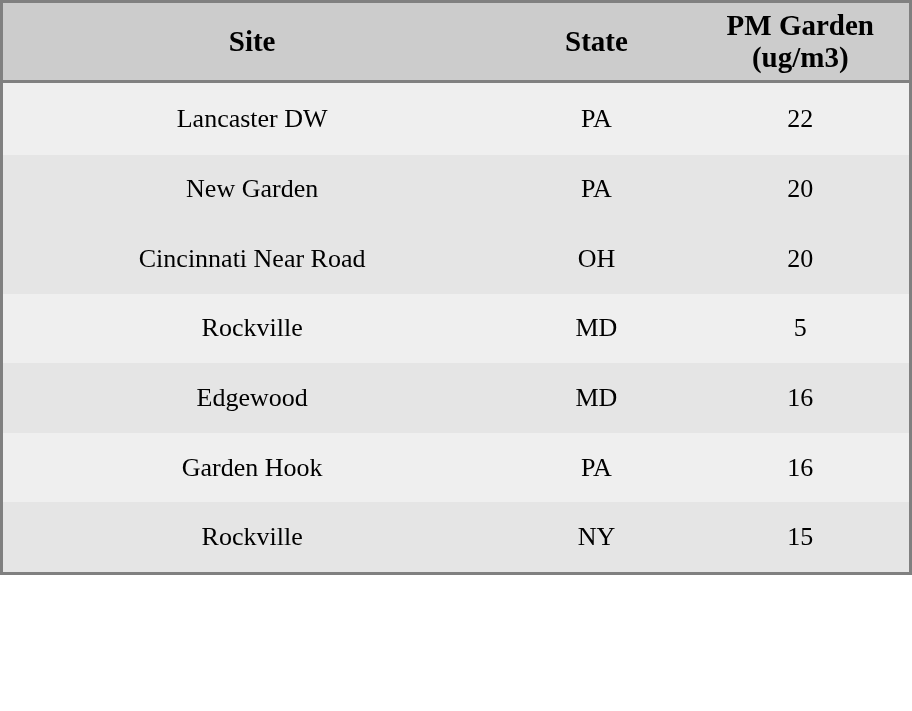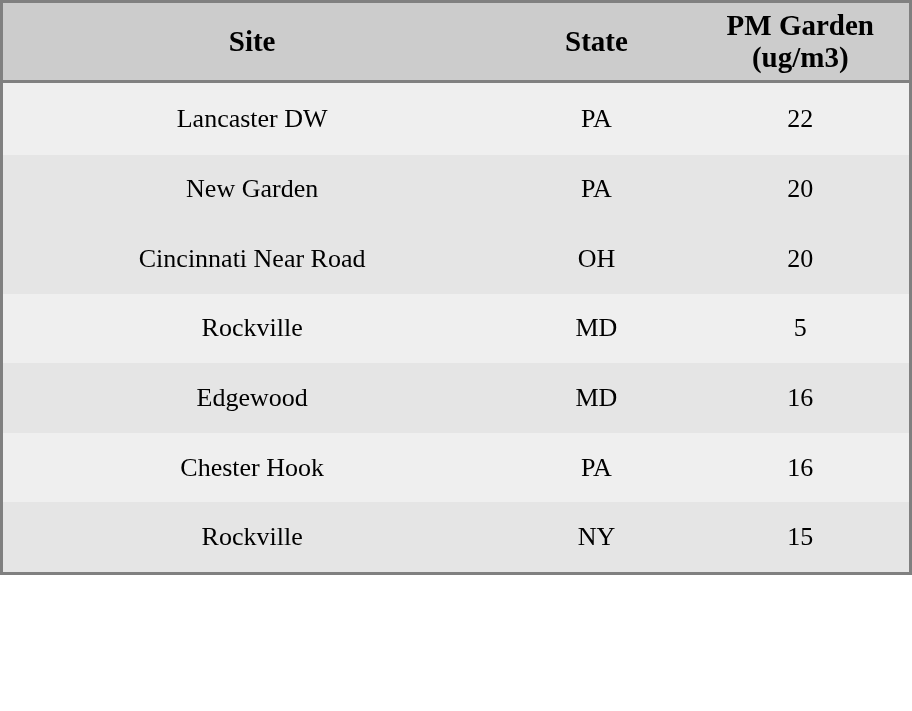--- a/index.html
+++ b/index.html
@@ -88,21 +88,21 @@
         <td>Rockville</td>
         <td>MD</td>
         <td>5</td>
       </tr>
       <tr class="even">
         <td>Edgewood</td>
         <td>MD</td>
         <td>16</td>
       </tr>
       <tr class="odd">
-        <td>Chester Hook</td>
+        <td>Garden Hook</td>
         <td>PA</td>
         <td>16</td>
       </tr>
       <tr class="even">
         <td>Rockville</td>
         <td>NY</td>
         <td>15</td>
       </tr>
     </tbody>
   </table>

